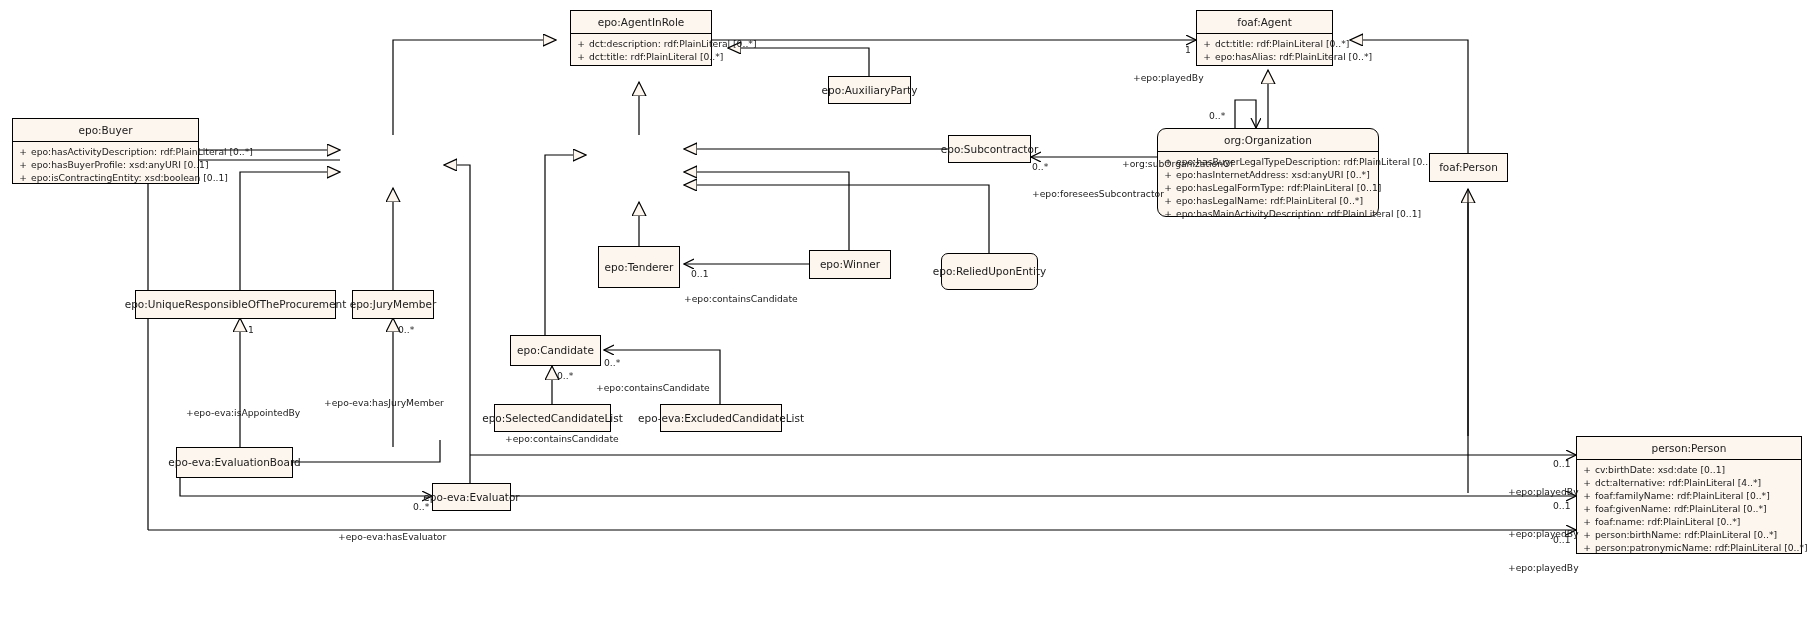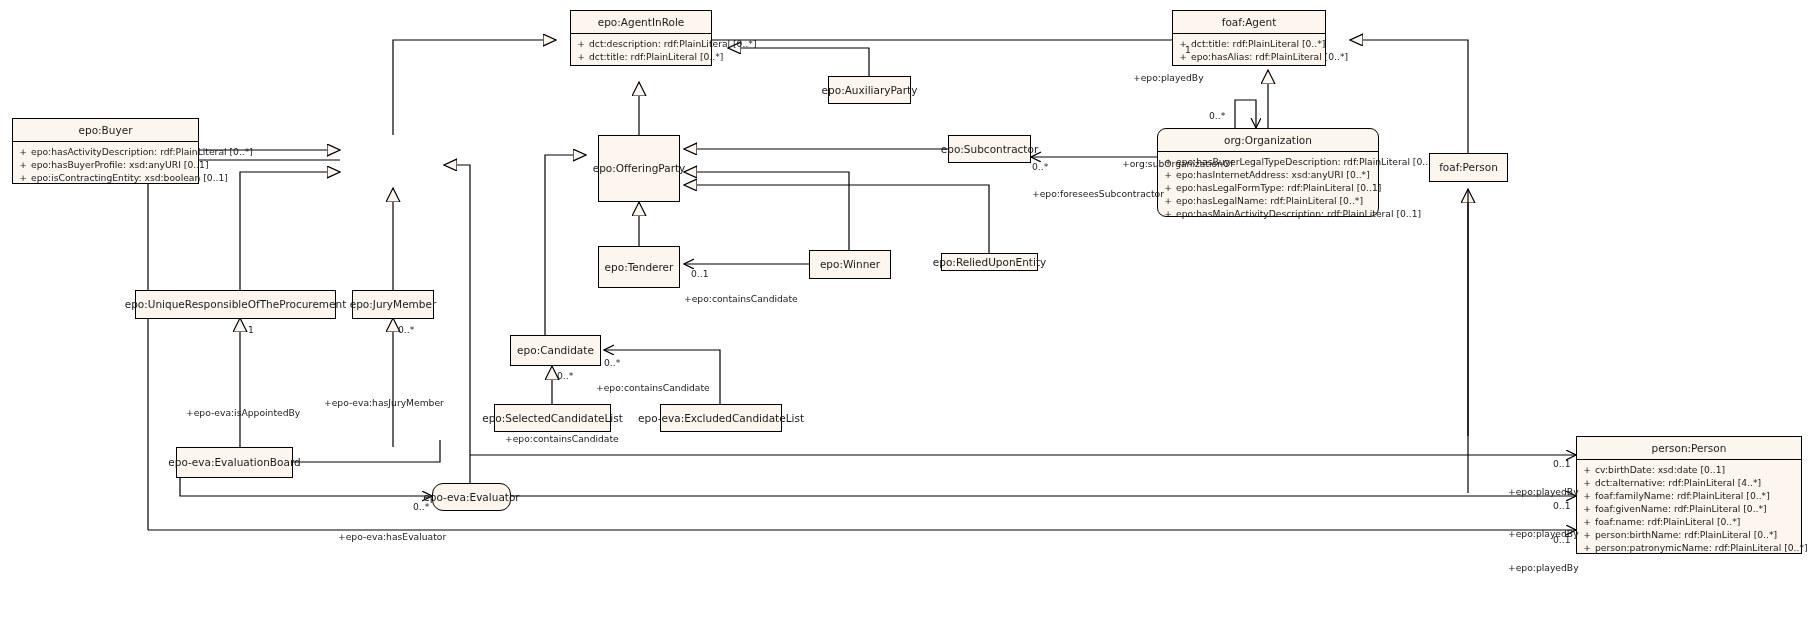--- a/index.html
+++ b/index.html
@@ -184,21 +184,21 @@
         <span class="vis">+</span>
         <span class="sig">dct:description: rdf:PlainLiteral [0..*]</span>
       </div>
       <div class="attr">
         <span class="vis">+</span>
         <span class="sig">dct:title: rdf:PlainLiteral [0..*]</span>
       </div>
     </div>
   </div>
 
-  <div class="uml compartmented" style="left:1172px; top:10px; width:154px; height:56px;">
+  <div class="uml compartmented" style="left:1196px; top:10px; width:137px; height:56px;">
     <div class="title">foaf:Agent</div>
     <div class="attrs">
       <div class="attr">
         <span class="vis">+</span>
         <span class="sig">dct:title: rdf:PlainLiteral [0..*]</span>
       </div>
       <div class="attr">
         <span class="vis">+</span>
         <span class="sig">epo:hasAlias: rdf:PlainLiteral [0..*]</span>
       </div>
@@ -277,41 +277,38 @@
         <span class="sig">person:birthName: rdf:PlainLiteral [0..*]</span>
       </div>
       <div class="attr">
         <span class="vis">+</span>
         <span class="sig">person:patronymicName: rdf:PlainLiteral [0..*]</span>
       </div>
     </div>
   </div>
 
 
-  <div class="uml centerbox" style="left:598px; top:135px; width:82px; height:67px;">
-    <div class="title">epo:OfferingParty</div>
-  </div>
 
   <div class="uml centerbox" style="left:828px; top:76px; width:83px; height:28px;">
     <div class="title">epo:AuxiliaryParty</div>
   </div>
 
   <div class="uml centerbox" style="left:948px; top:135px; width:83px; height:28px;">
     <div class="title">epo:Subcontractor</div>
   </div>
 
   <div class="uml centerbox" style="left:598px; top:246px; width:82px; height:42px;">
     <div class="title">epo:Tenderer</div>
   </div>
 
   <div class="uml centerbox" style="left:809px; top:250px; width:82px; height:29px;">
     <div class="title">epo:Winner</div>
   </div>
 
-  <div class="uml centerbox" style="left:941px; top:253px; width:97px; height:18px;">
+  <div class="uml centerbox" style="left:941px; top:253px; width:97px; height:37px;border-radius:7px;">
     <div class="title">epo:ReliedUponEntity</div>
   </div>
 
   <div class="uml centerbox" style="left:1429px; top:153px; width:79px; height:29px;">
     <div class="title">foaf:Person</div>
   </div>
 
   <div class="uml centerbox" style="left:135px; top:290px; width:201px; height:29px;">
     <div class="title">epo:UniqueResponsibleOfTheProcurement</div>
   </div>
@@ -329,21 +326,21 @@
   </div>
 
   <div class="uml centerbox" style="left:660px; top:404px; width:122px; height:28px;">
     <div class="title">epo-eva:ExcludedCandidateList</div>
   </div>
 
   <div class="uml centerbox" style="left:176px; top:447px; width:117px; height:31px;">
     <div class="title">epo-eva:EvaluationBoard</div>
   </div>
 
-  <div class="uml centerbox" style="left:432px; top:483px; width:79px; height:28px;border-radius:11px;">
+  <div class="uml centerbox" style="left:432px; top:483px; width:79px; height:28px;">
     <div class="title">epo-eva:Evaluator</div>
   </div>
 
   <div class="edgelabel" style="left:1133px; top:24px;">+epo:playedBy</div>
   <div class="mult" style="left:1185px; top:44px;">1</div>
 
   <div class="edgelabel" style="left:1122px; top:110px;">+org:subOrganizationOf</div>
   <div class="mult" style="left:1209px; top:110px;">0..*</div>
 
   <div class="edgelabel" style="left:1032px; top:140px;">+epo:foreseesSubcontractor</div>

